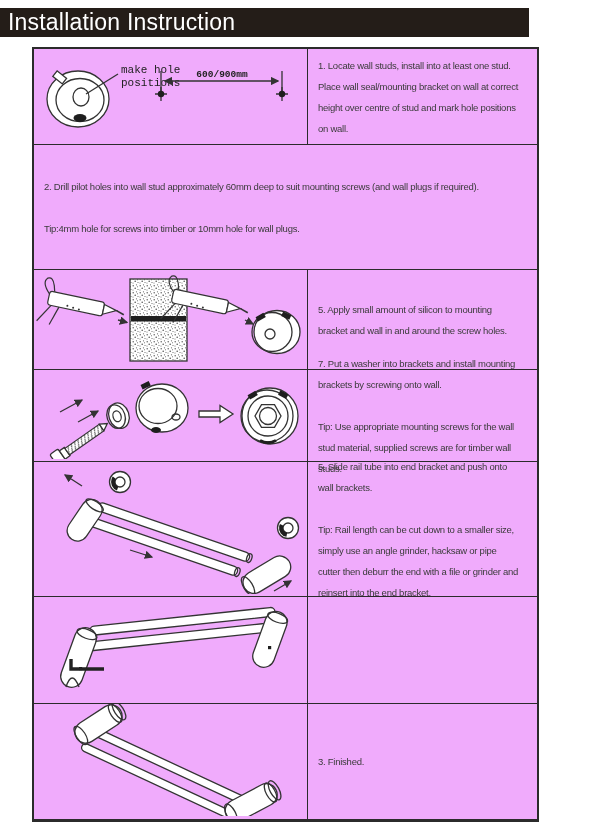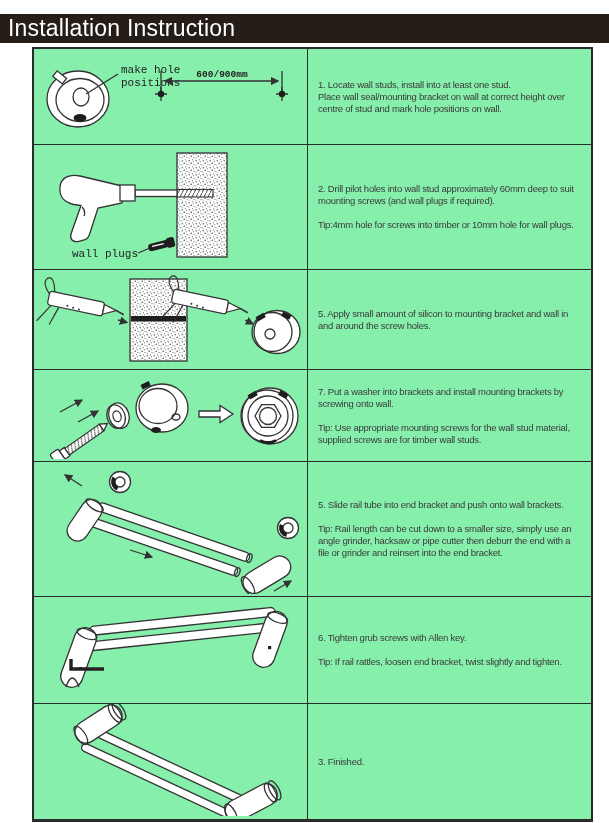--- a/index.html
+++ b/index.html
@@ -1,29 +1,29 @@
 <!DOCTYPE html>
 <html><head>
 <meta charset="utf-8">
 <style>
   html,body{margin:0;padding:0;background:#fff;}
   .sheet{position:relative;width:609px;height:823px;background:#fff;overflow:hidden;
          font-family:"Liberation Sans",sans-serif;}
-  .hdr{position:absolute;left:0;top:14px;width:609px;height:29px;background:#241d18;
+  .hdr{position:absolute;left:0;top:8px;width:529px;height:29px;background:#241d18;
        color:#fff;box-sizing:border-box;padding-left:8px;
        font-size:23px;line-height:29px;font-weight:400;letter-spacing:.2px;}
-  .tbl{position:absolute;left:32px;top:47px;width:561px;box-sizing:border-box;
-       border:2px solid #2b2b2b;border-bottom-width:3px;background:#86efac;}
+  .tbl{position:absolute;left:32px;top:47px;width:507px;box-sizing:border-box;
+       border:2px solid #2b2b2b;border-bottom-width:3px;background:#f0abfc;}
   .row{display:flex;box-sizing:border-box;border-bottom:1.6px solid #2b2b2b;}
   .row:last-child{border-bottom:none;}
   .cimg{width:273px;flex:none;border-right:1.4px solid #2b2b2b;position:relative;}
   .cimg svg{display:block;}
   .ctxt{flex:1;display:flex;align-items:center;box-sizing:border-box;
         padding:6px 16px 6px 10px;color:#3a3a3a;
-        font-size:9.5px;line-height:12px;letter-spacing:-.25px;white-space:pre-line;}
+        font-size:9.5px;line-height:21px;letter-spacing:-.25px;white-space:pre-line;}
   .r1{height:96px}.r2{height:125px}.r3{height:100px}.r4{height:92px}
   .r5{height:135px}.r6{height:107px}.r7{height:115px}
   .ln{stroke:#333;stroke-width:1.3;fill:none;}
   .fw{stroke:#333;stroke-width:1.3;fill:#fff;}
   .dk{fill:#1e1e1e;stroke:none;}
   .mono{font-family:"Liberation Mono","DejaVu Sans Mono",monospace;fill:#222;}
 </style>
 </head>
 <body>
 
@@ -91,39 +91,20 @@
               <circle class="dk" cx="248" cy="45" r="3.2"></circle>
             </g>
           </g>
         </svg>
       </div>
       <div class="ctxt">1. Locate wall studs, install into at least one stud.
 Place wall seal/mounting bracket on wall at correct height over centre of stud and mark hole positions on wall.</div>
     </div>
 
     <div class="row r2">
-      <div class="cimg">
-        <svg width="273" height="122" viewBox="0 0 273 122">
-          <rect x="143" y="8" width="50" height="104" fill="url(#stipple)" stroke="#333" stroke-width="1.3"></rect>
-          <rect x="143" y="44.5" width="36" height="7.5" fill="url(#hatch)" stroke="#333" stroke-width="1.1"></rect>
-          <g>
-            <rect class="fw" x="101" y="45" width="42" height="6.5"></rect>
-            <path class="fw" d="M88,41 L46,31 C35,28.5 27,33 26,42 C25,51 30,57.5 40,59.5 L47,60.5 L37,89 C35.5,94 39,97.5 44,96.5 L51,94.5 C53.5,93.8 54.8,91.5 55.6,89 L64,63 L88,58 Z"></path>
-            <rect class="fw" x="86" y="40" width="15" height="16"></rect>
-            <path class="ln" d="M48,62 Q52,66 50,71"></path>
-          </g>
-          <text class="mono" x="38" y="112" font-size="11">wall plugs</text>
-          <path class="ln" d="M104,108 L116,103"></path>
-          <g transform="rotate(-14 128 100)">
-            <rect class="dk" x="114" y="96" width="22" height="7.5" rx="3.5"></rect>
-            <rect class="dk" x="133" y="94.5" width="8" height="10" rx="2"></rect>
-            <path d="M118,99 L130,99" stroke="#fff" stroke-width="1.2"></path>
-          </g>
-        </svg>
-      </div>
       <div class="ctxt">2. Drill pilot holes into wall stud approximately 60mm deep to suit mounting screws (and wall plugs if required).
 
 Tip:4mm hole for screws into timber or 10mm hole for wall plugs.</div>
     </div>
 
     <div class="row r3">
       <div class="cimg">
         <svg width="273" height="97" viewBox="0 0 273 97">
           <rect x="96" y="9" width="57" height="82" fill="url(#stipple)" stroke="#333" stroke-width="1.3"></rect>
           <rect class="dk" x="97" y="46" width="55" height="5.5"></rect>
@@ -239,23 +220,20 @@
           <g transform="translate(228,64) rotate(-70)">
             <rect class="fw" x="-6" y="-11" width="58" height="22" rx="11"></rect>
             <ellipse class="ln" cx="46" cy="0" rx="4.5" ry="10.5"></ellipse>
           </g>
           <rect class="dk" x="45" y="70" width="3.2" height="3.2"></rect>
           <rect class="dk" x="234" y="49" width="3.2" height="3.2"></rect>
           <path d="M37,62 L37,72 L70,72" stroke="#222" stroke-width="3.4" fill="none"></path>
           <path class="ln" d="M32,90 Q38,72 45,90"></path>
         </svg>
       </div>
-      <div class="ctxt">6. Tighten grub screws with Allen key.
-
-Tip: If rail rattles, loosen end bracket, twist slightly and tighten.</div>
     </div>
 
     <div class="row r7">
       <div class="cimg">
         <svg width="273" height="112" viewBox="0 0 273 112">
           <g transform="translate(62,28) rotate(25)">
             <rect class="fw" x="0" y="-4" width="168" height="8" rx="4"></rect>
           </g>
           <g transform="translate(48,42) rotate(25)">
             <rect class="fw" x="0" y="-4" width="168" height="8" rx="4"></rect>

